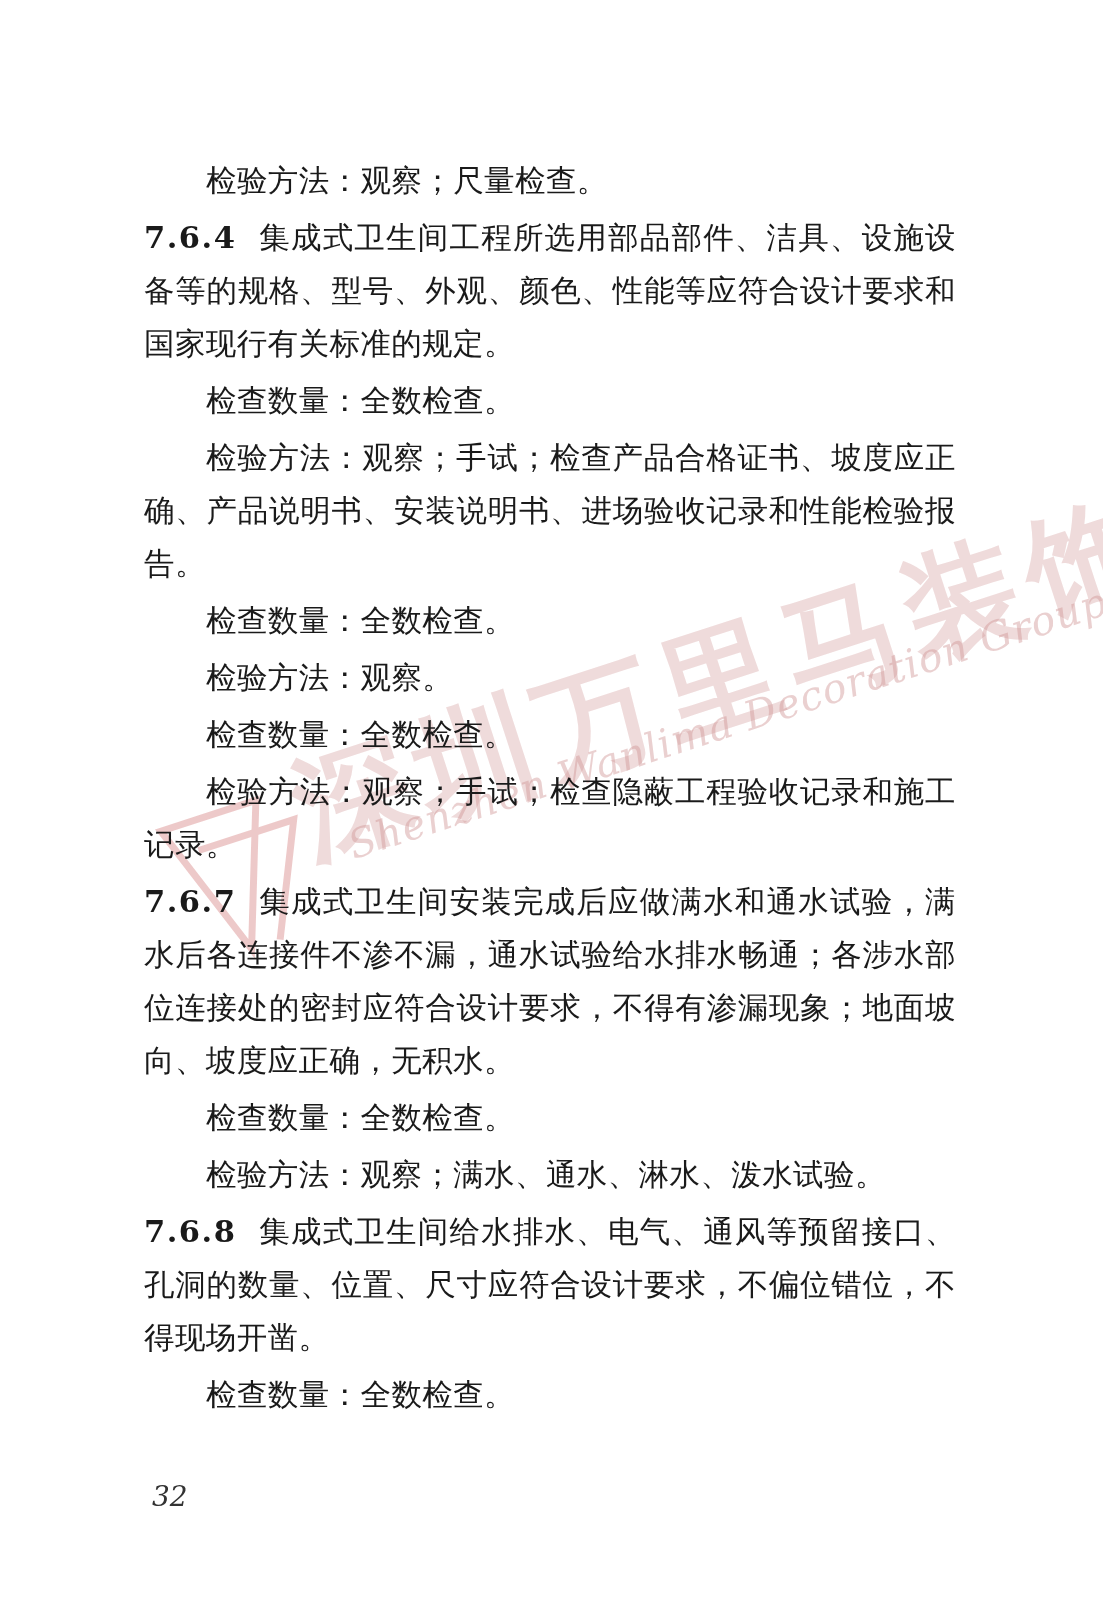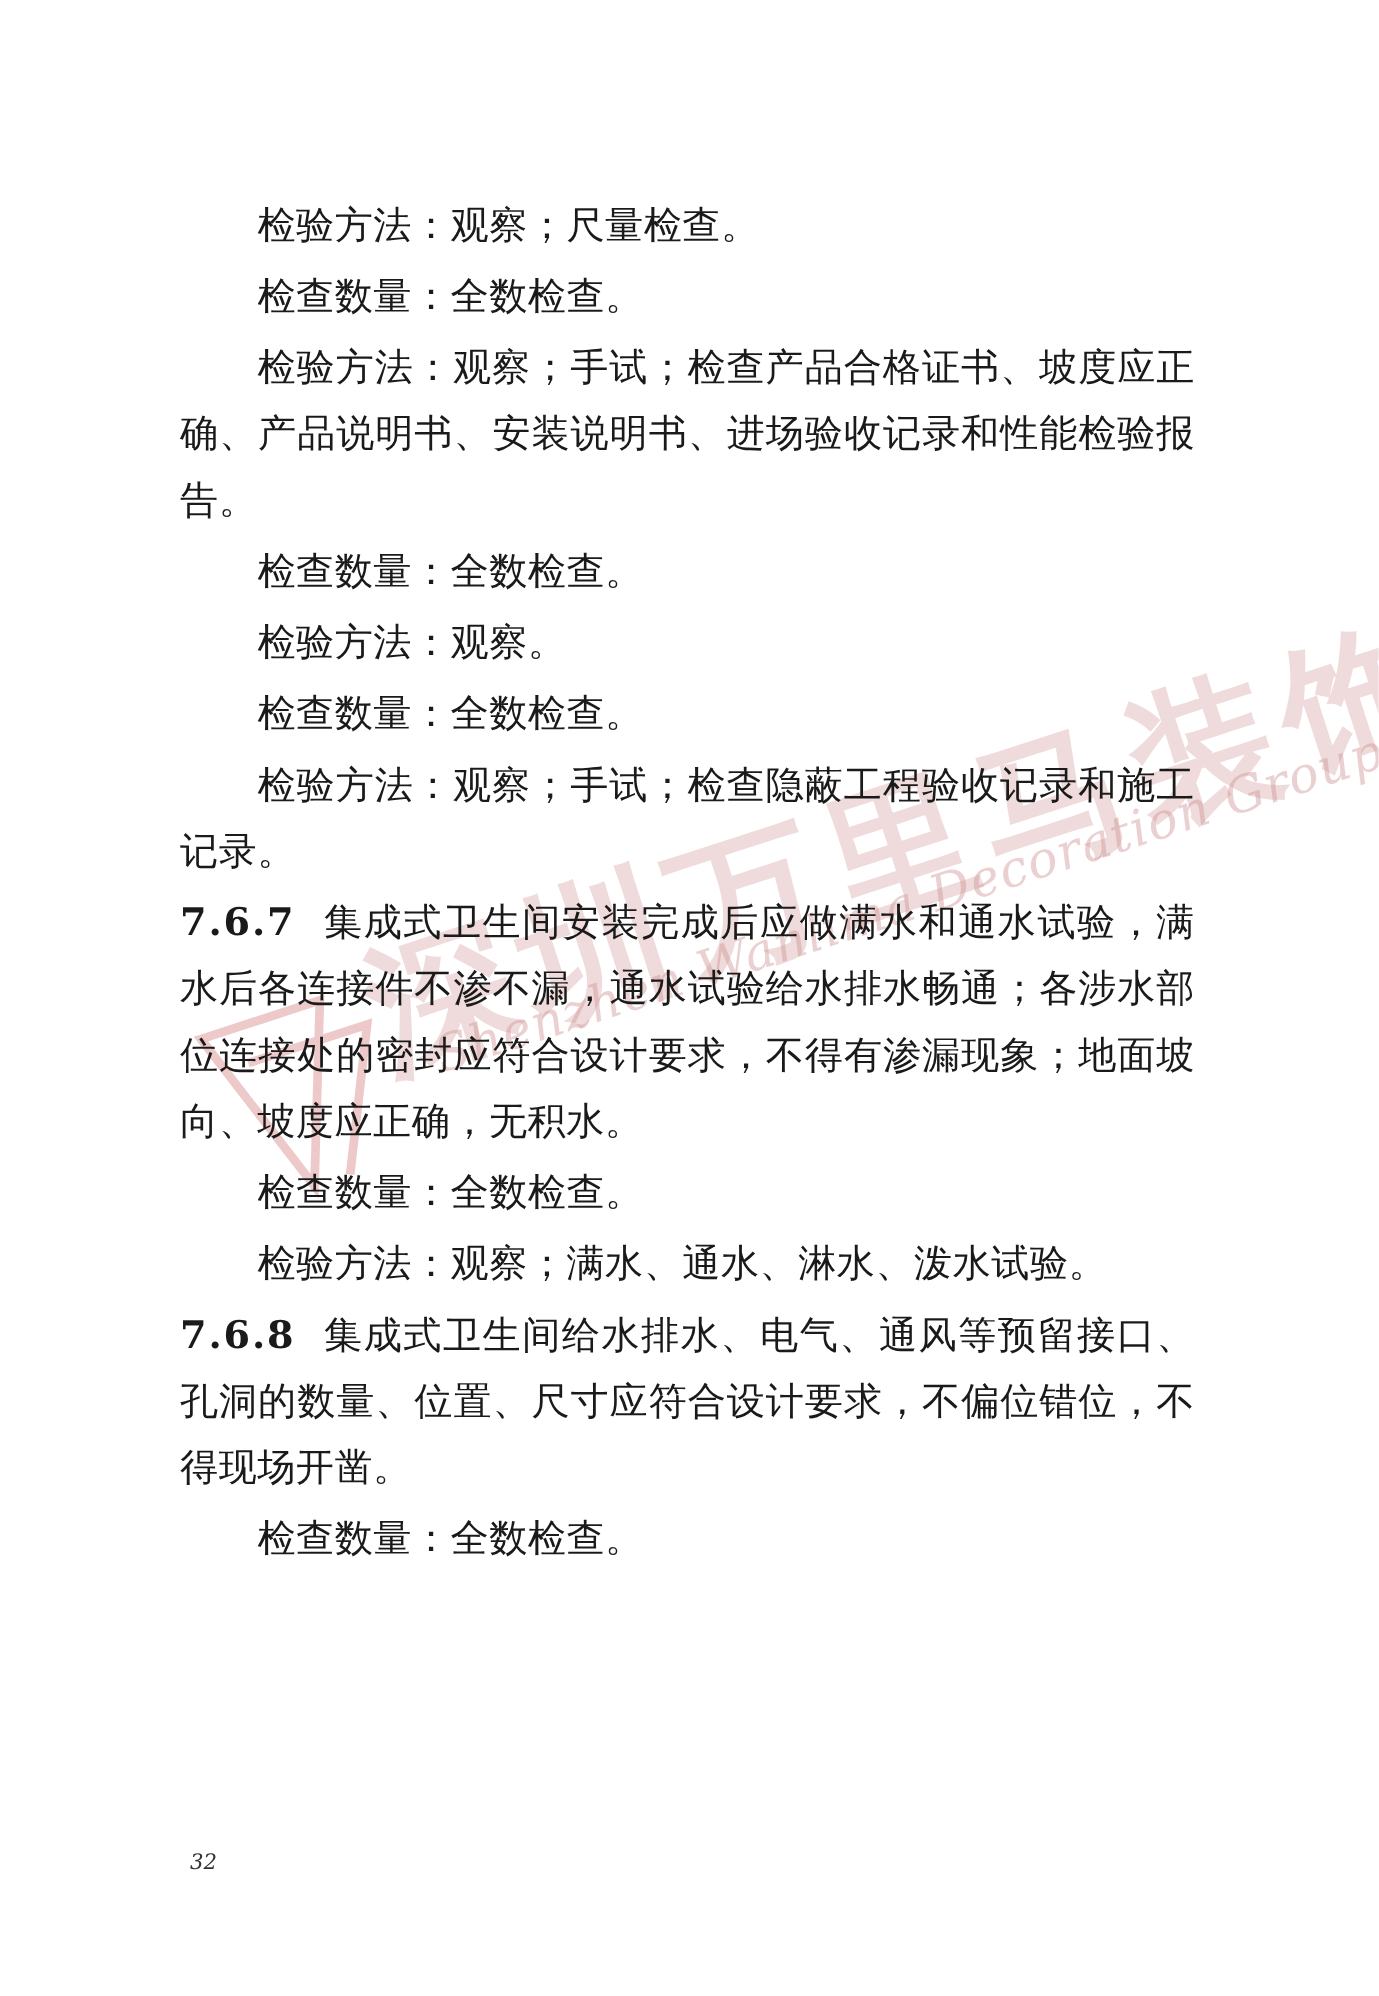--- a/index.html
+++ b/index.html
@@ -39,21 +39,21 @@
     letter-spacing: 1.5px;
   }
   .gap {
     display: inline-block;
     width: 22px;
   }
   .pagenum {
     position: absolute;
     left: 152px;
     top: 1480px;
-    font-size: 17px;
+    font-size: 28px;
     font-style: italic;
     font-family: "DejaVu Serif", "Liberation Serif", serif;
     color: #333;
     z-index: 3;
     text-align: right;
   }
 
   
   .wm {
     position: absolute;
@@ -101,20 +101,21 @@
   <div class="wm wm-en">Shenzhen Wanlima Decoration Group</div>
   <svg class="wm wm-logo" viewBox="0 0 200 160">
     <path d="M10 10 L110 10 L60 150 Z" fill="none" stroke="#d98a8a" stroke-width="7"></path>
     <path d="M40 40 L140 40 L90 150" fill="none" stroke="#d98a8a" stroke-width="7"></path>
   </svg>
 
   <div class="content">
 
     <p class="para indent">检验方法：观察；尺量检查。</p>
 
+    <p class="para"><span class="num">7.6.4</span><span class="gap"></span><span>集成式卫生间工程所选用部品部件、洁具、设施设备等的规格、型号、外观、颜色、性能等应符合设计要求和国家现行有关标准的规定。</span></p>
 
     <p class="para indent">检查数量：全数检查。</p>
 
     <p class="para indent">检验方法：观察；手试；检查产品合格证书、坡度应正确、产品说明书、安装说明书、进场验收记录和性能检验报告。</p>
 
 
     <p class="para indent">检查数量：全数检查。</p>
 
     <p class="para indent">检验方法：观察。</p>
 

